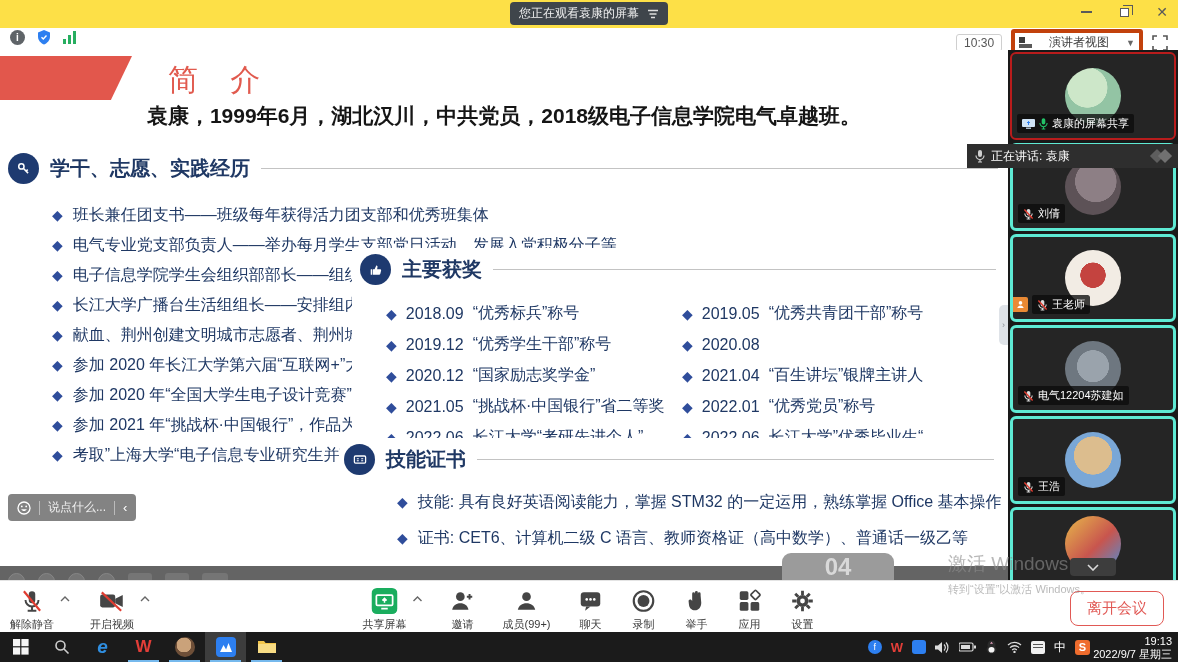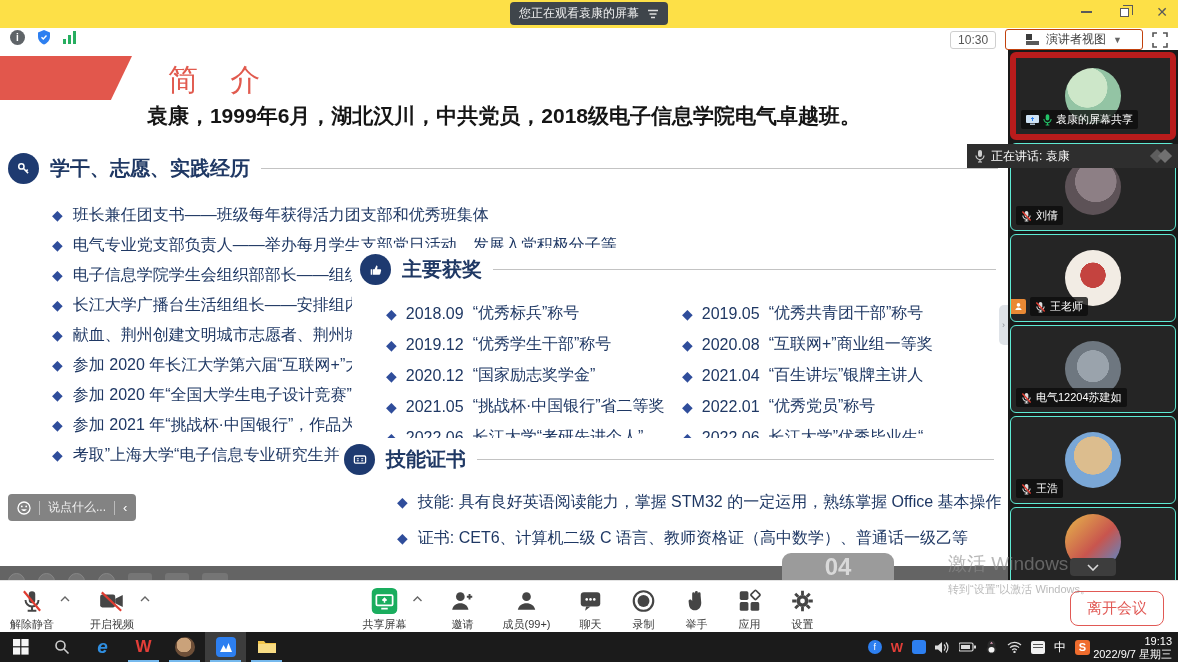--- a/index.html
+++ b/index.html
@@ -20,21 +20,21 @@
   .wb-close { font-size:14px; line-height:1; }
 
   
   .topbar { position:absolute; left:0; top:28px; width:100%; height:22px; background:#fff; }
   .top-left { position:absolute; left:10px; top:2px; display:flex; gap:12px; align-items:center; }
   .info-dot { width:15px; height:15px; border-radius:50%; background:#5f6468; color:#fff; font-size:10px; font-weight:bold; display:flex; align-items:center; justify-content:center; }
   .bars { display:flex; align-items:flex-end; gap:2px; height:13px; }
   .bars i { width:3px; background:#27ae60; display:block; }
   .top-right { position:absolute; right:10px; top:1px; display:flex; gap:9px; align-items:center; }
   .dur-box { border:1px solid #cfcfcf; border-radius:3px; font-size:12px; color:#555; padding:1px 7px; }
-  .view-btn { border:1px solid #c2410c; border-radius:3px; font-size:12px; color:#3c3c3c; padding:1px 20px; display:flex; align-items:center; gap:7px; }
+  .view-btn { border:4px solid #c2410c; border-radius:3px; font-size:12px; color:#3c3c3c; padding:1px 4px; display:flex; align-items:center; gap:17px; }
   .layout-ic { width:13px; height:11px; position:relative; }
   .layout-ic:before { content:""; position:absolute; left:0; top:0; width:6px; height:6px; background:#3c3c3c; }
   .layout-ic:after { content:""; position:absolute; left:0; bottom:0; width:13px; height:4px; background:#3c3c3c; opacity:.85; }
   .caret-down { font-size:9px; color:#666; }
 
   
   .content { position:absolute; left:0; top:50px; width:1178px; height:530px; }
   .slide { position:absolute; left:0; top:0; width:1008px; height:530px; background:#fff; overflow:hidden; }
 
   .ribbon { position:absolute; left:0; top:6px; width:132px; height:44px; background:#e2574c;
@@ -75,22 +75,22 @@
   .page-tab { position:absolute; left:782px; top:503px; width:112px; height:27px; background:#9b9b9b;
     border-radius:9px 9px 0 0; color:#d9d9d9; font-size:24px; font-weight:bold; text-align:center; line-height:27px; }
   .ppt-ctrls { position:absolute; left:8px; top:523px; display:flex; gap:13px; align-items:flex-start; opacity:.85; }
   .ppt-c { width:17px; height:17px; border-radius:50%; background:#787878; border:1px solid #8d8d8d; }
   .ppt-r { width:24px; height:17px; border-radius:3px; background:#787878; }
   .ppt-dots { width:26px; height:17px; border-radius:3px; background:#787878; color:#ddd; font-size:11px; text-align:center; line-height:13px; }
 
   
   .sidebar { position:absolute; left:1008px; top:0; width:170px; height:530px; background:#191919;
     display:flex; flex-direction:column; gap:3px; padding:2px; overflow:hidden; }
-  .tile { position:relative; height:88px; flex-shrink:0; background:#252525; border-radius:6px; border:1px solid #5eead4; }
-  .tile.active { border:6px solid #b91c1c; }
+  .tile { position:relative; height:88px; flex-shrink:0; background:#252525; border-radius:6px; border:3px solid #5eead4; }
+  .tile.active { border:2px solid #b91c1c; }
   .avatar { position:absolute; left:50%; top:50%; transform:translate(-50%,-50%); width:56px; height:56px; border-radius:50%; }
   .av1 { background:radial-gradient(circle at 40% 35%, #cde7c9 0 40%, #93c4a4 41%); }
   .av2 { background:radial-gradient(circle at 55% 40%, #8d7f85 0 45%, #5d5257 46%); }
   .av3 { background:radial-gradient(circle at 50% 45%, #c4433f 0 30%, #f2ece4 31%); }
   .av4 { background:radial-gradient(circle at 50% 45%, #9aa3ac 0 38%, #6e7780 39%); }
   .av5 { background:radial-gradient(circle at 50% 42%, #dcbd8e 0 44%, #7aa7d6 45%); }
   .av6 { background:linear-gradient(135deg,#e8b94a,#c8554e 55%,#4a90d9); }
   .tile-label { position:absolute; left:5px; bottom:5px; max-width:154px; background:rgba(12,12,12,.78);
     border-radius:2px; padding:2px 5px; display:flex; align-items:center; gap:4px; color:#fff; font-size:11px; white-space:nowrap; overflow:hidden; }
   .host-badge { width:15px; height:15px; border-radius:2px; background:#e98934; display:flex; align-items:center; justify-content:center; flex-shrink:0; }
@@ -305,21 +305,20 @@
 
             <div class="award-row">
               <span class="diamond">◆</span>
               <span class="award-date">2019.05</span>
               <span>“优秀共青团干部”称号</span>
             </div>
 
             <div class="award-row">
               <span class="diamond">◆</span>
               <span class="award-date">2020.08</span>
-              <span>“互联网+”商业组一等奖</span>
             </div>
 
             <div class="award-row">
               <span class="diamond">◆</span>
               <span class="award-date">2021.04</span>
               <span>“百生讲坛”银牌主讲人</span>
             </div>
 
             <div class="award-row">
               <span class="diamond">◆</span>

